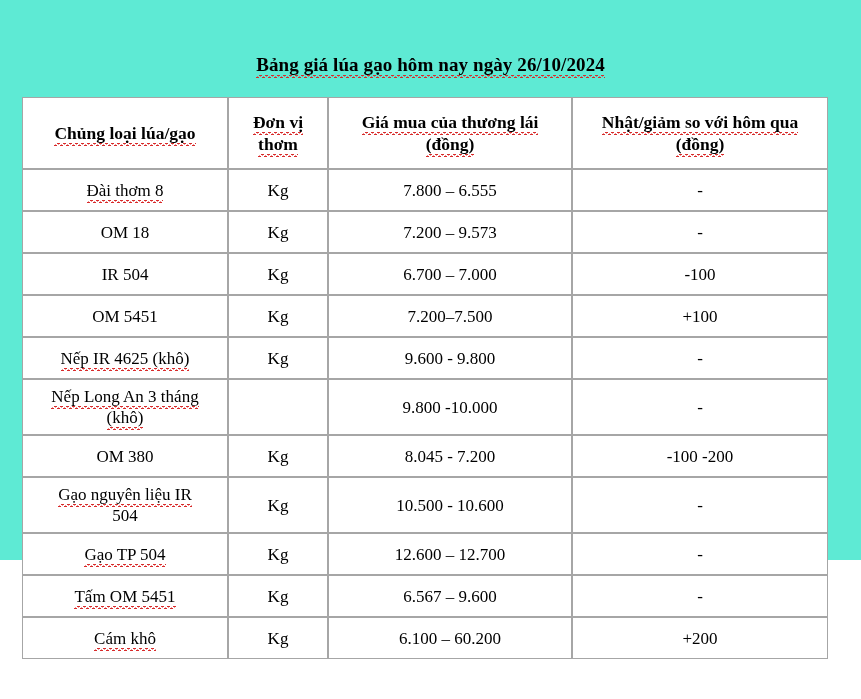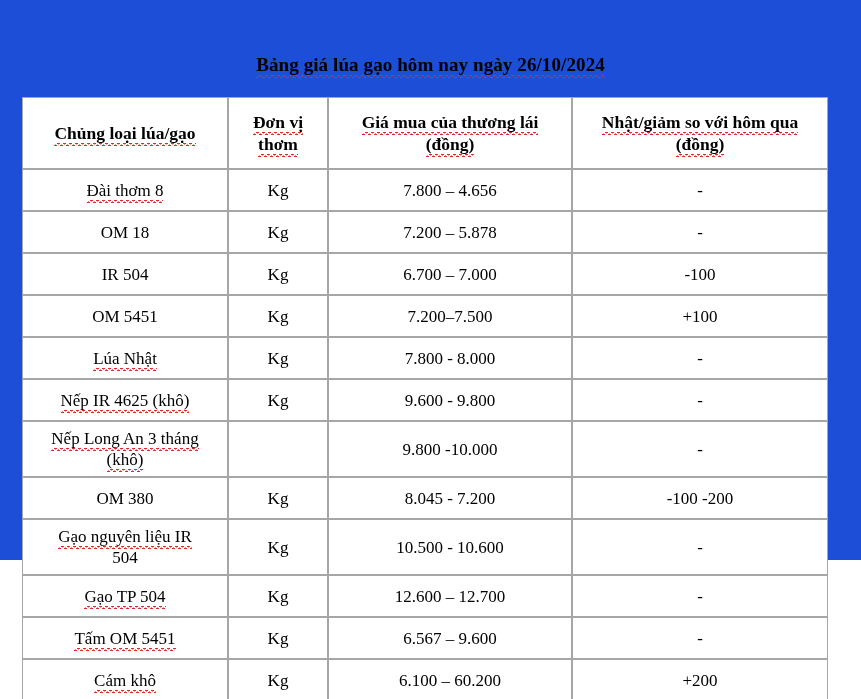--- a/index.html
+++ b/index.html
@@ -13,21 +13,21 @@
     height: 699px;
     overflow: hidden;
     font-family: "Liberation Serif", "DejaVu Serif", serif;
     color: #000000;
   }
 
   .page {
     position: relative;
     width: 861px;
     height: 560px;
-    background: #1d4ed8;
+    background: #5eead4;
   }
 
   .doc-title {
     position: absolute;
     top: 54px;
     left: 0;
     width: 861px;
     text-align: center;
     font-size: 19px;
     font-weight: bold;
@@ -143,53 +143,45 @@
         </th>
       </tr>
     </thead>
     <tbody>
 
       <tr>
         <td>
           <span class="cell-wrap sp">Đài thơm 8</span>
         </td>
         <td>Kg</td>
-        <td>7.800 – 4.656</td>
+        <td>7.800 – 6.555</td>
         <td>-</td>
       </tr>
 
       <tr>
         <td>OM 18</td>
         <td>Kg</td>
-        <td>7.200 – 5.878</td>
+        <td>7.200 – 9.573</td>
         <td>-</td>
       </tr>
 
       <tr>
         <td>IR 504</td>
         <td>Kg</td>
         <td>6.700 – 7.000</td>
         <td>-100</td>
       </tr>
 
       <tr>
         <td>OM 5451</td>
         <td>Kg</td>
         <td>7.200–7.500</td>
         <td>+100</td>
       </tr>
 
-      <tr>
-        <td>
-          <span class="cell-wrap sp">Lúa Nhật</span>
-        </td>
-        <td>Kg</td>
-        <td>7.800 - 8.000</td>
-        <td>-</td>
-      </tr>
 
       <tr>
         <td>
           <span class="cell-wrap sp">Nếp IR 4625 (khô)</span>
         </td>
         <td>Kg</td>
         <td>9.600 - 9.800</td>
         <td>-</td>
       </tr>
 

